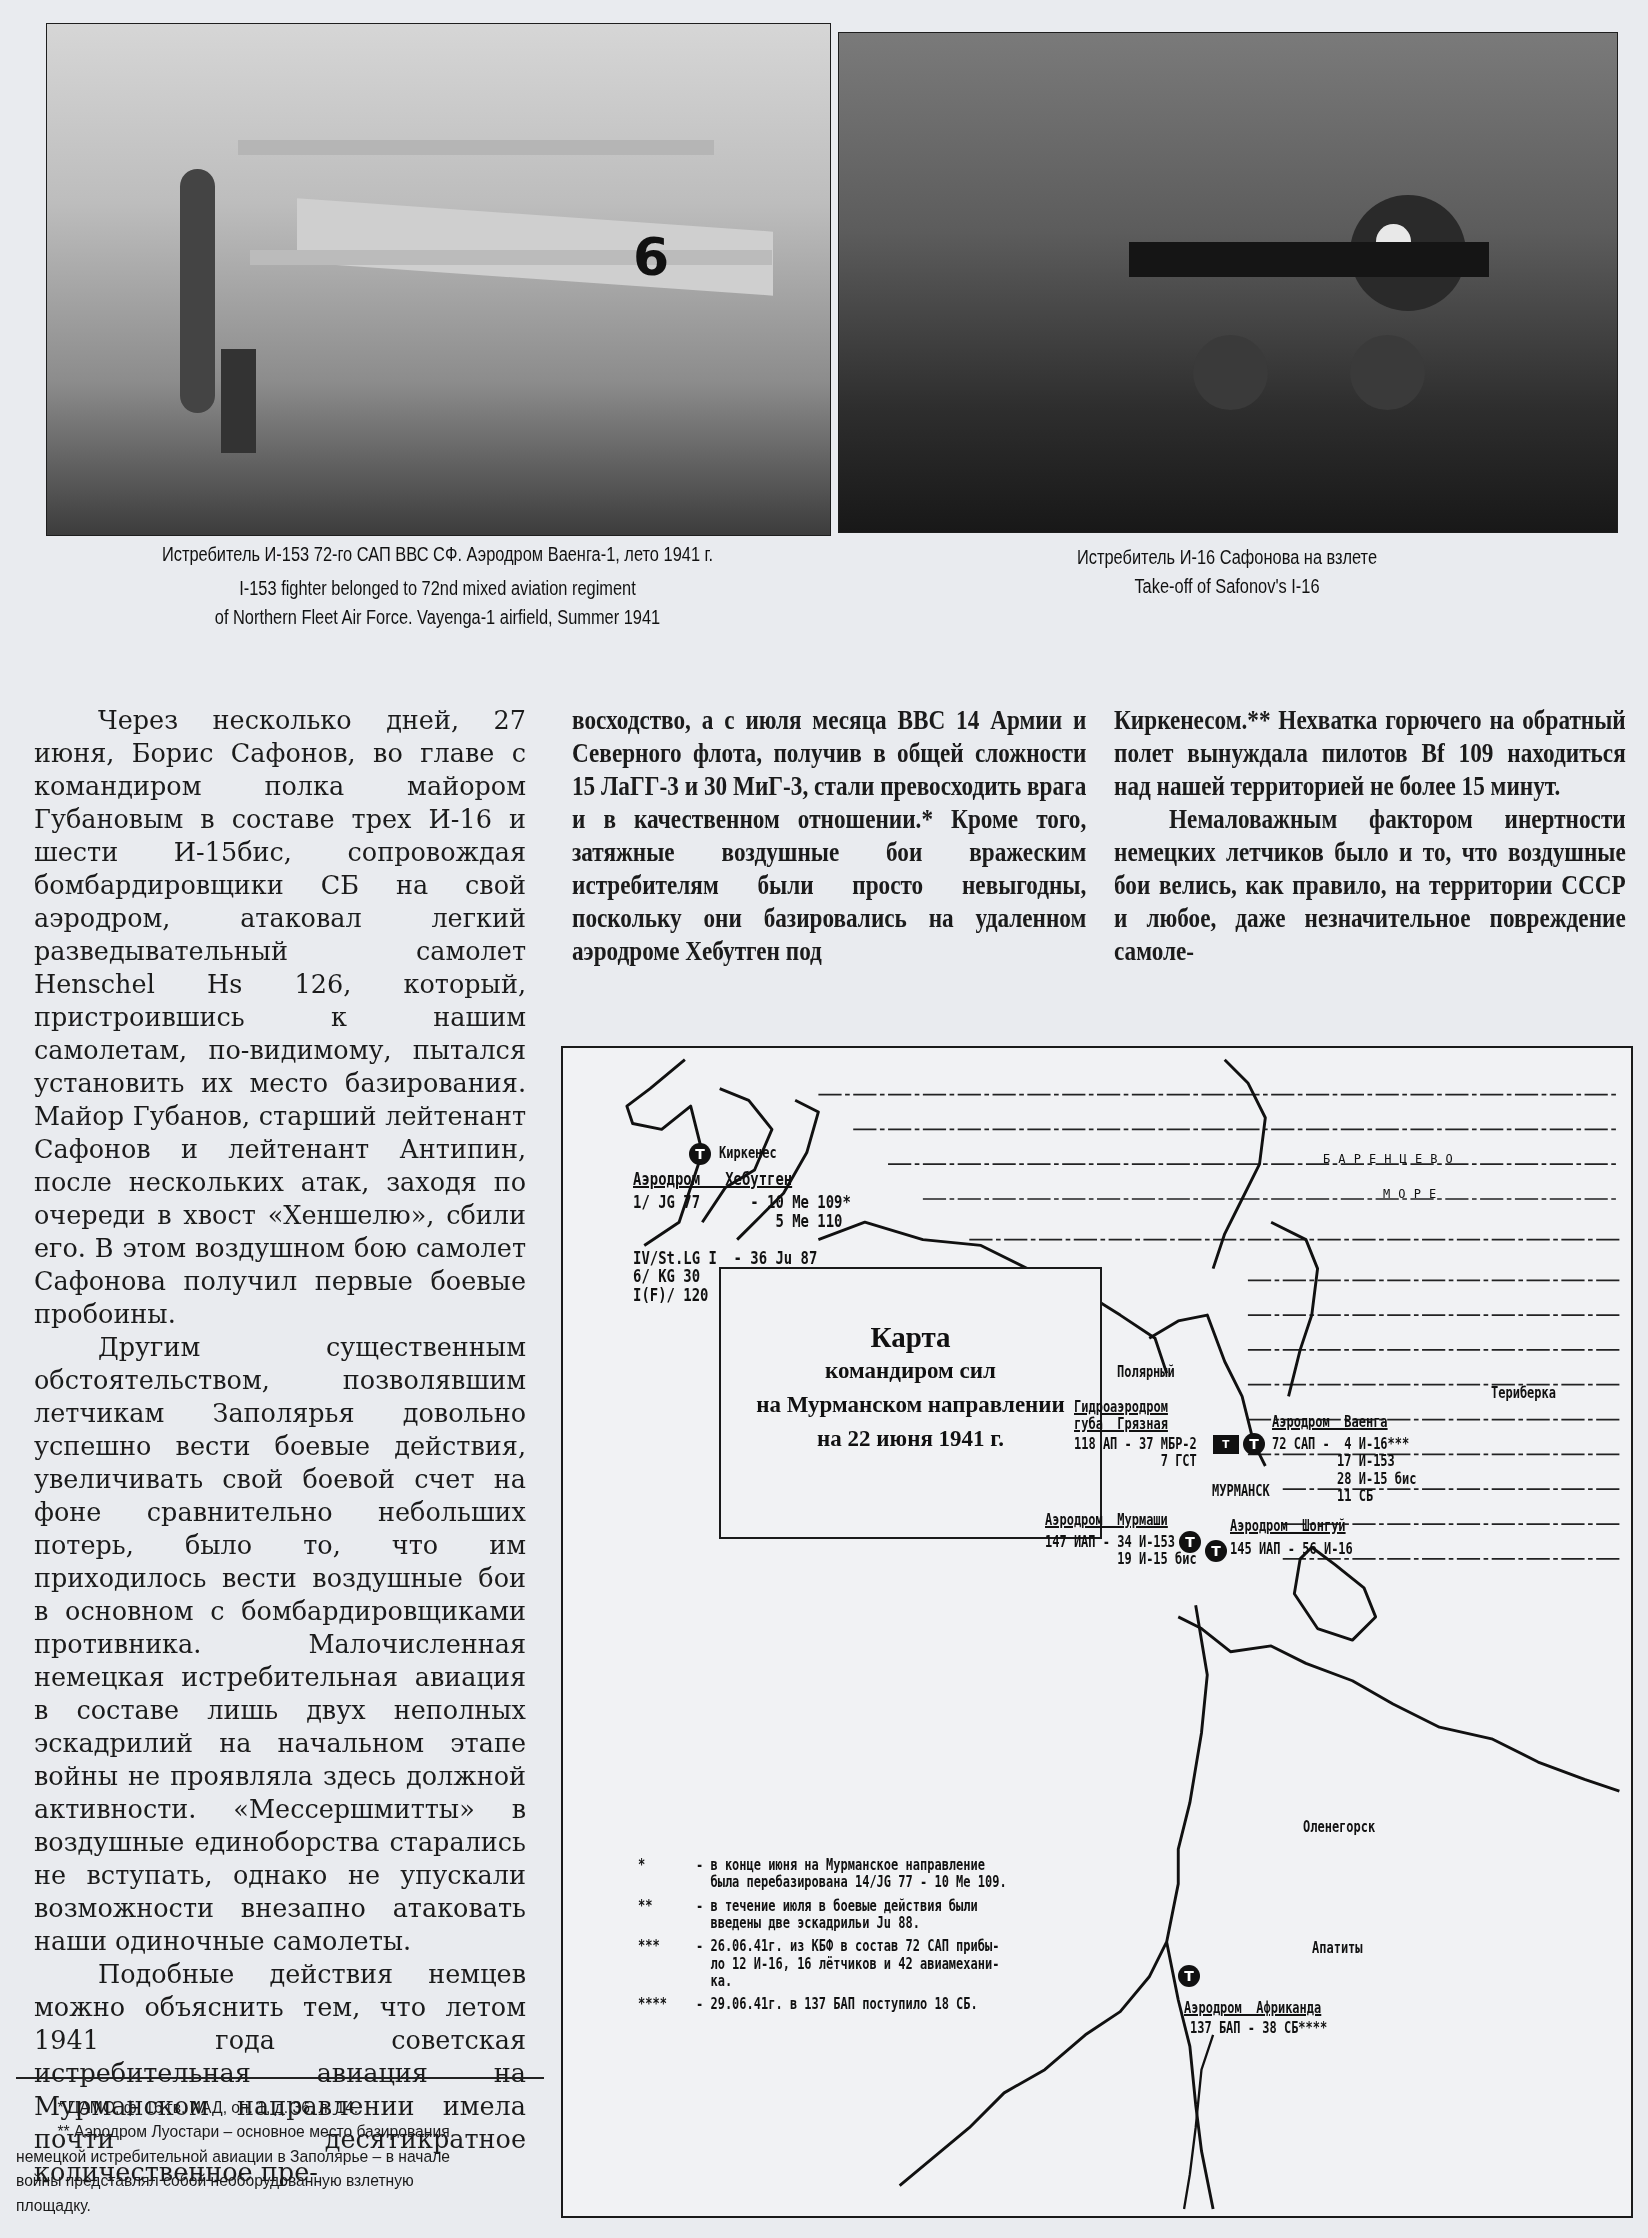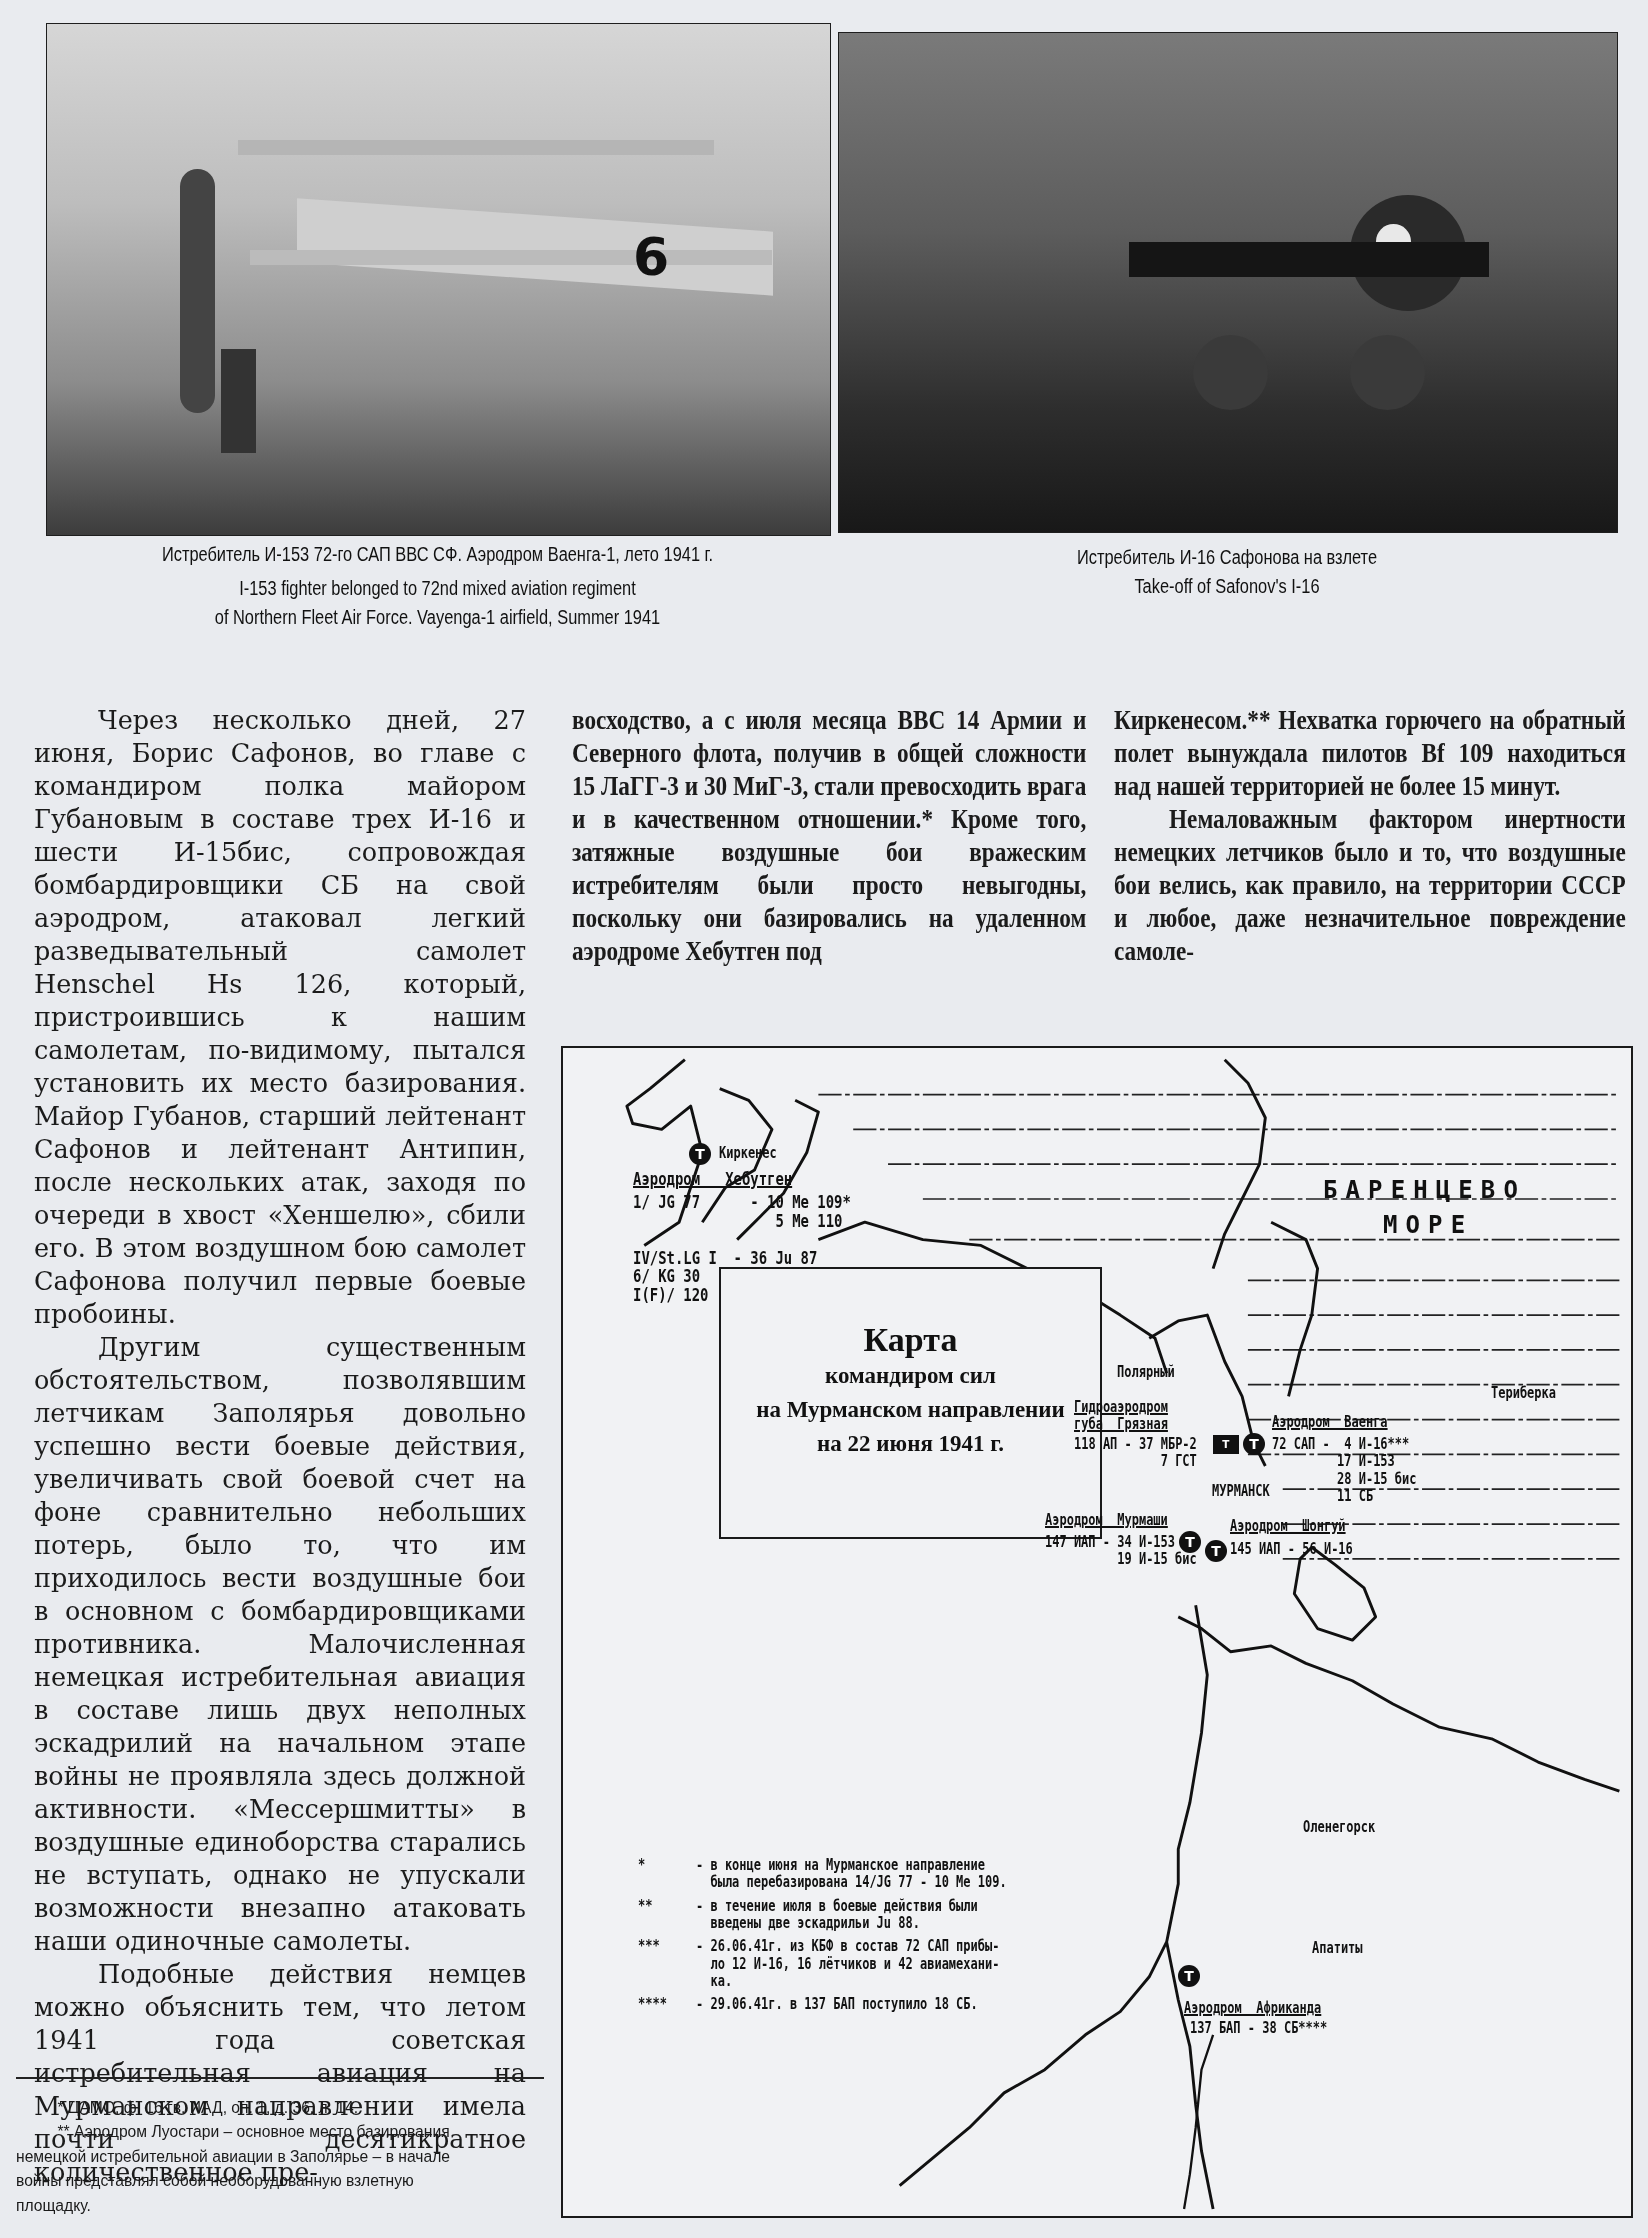--- a/index.html
+++ b/index.html
@@ -44,23 +44,23 @@
   .mlbl {
     position:absolute; font-family:"DejaVu Sans Mono", monospace; font-weight:bold;
     font-size:15px; line-height:17.4px; color:#111; white-space:pre; transform:scaleX(0.8); transform-origin:left top;
   }
   .ul { text-decoration:underline; text-decoration-thickness:1.7px; }
   .title-box {
     position:absolute; left:400px; top:1268px; width:379px; height:268px;
     border:2.3px solid #1a1a1a; background:#f1f2f4; text-align:center;
     font-family:"Liberation Serif", serif; font-weight:bold; color:#111;
   }
-  .title-box .t1 { font-size:34px; margin-top:52px; }
+  .title-box .t1 { font-size:29px; margin-top:52px; }
   .title-box .t2 { font-size:23px; line-height:34px; }
-  .sea { position:absolute; font-family:"DejaVu Sans Mono", monospace; font-weight:bold; font-size:24px; letter-spacing:8.1px; color:#111;margin-top:24px; }
+  .sea { position:absolute; font-family:"DejaVu Sans Mono", monospace; font-weight:normal; font-size:12px; letter-spacing:8.1px; color:#111; }
   .airfield-icon {
     position:absolute; width:22px; height:22px; border-radius:50%; background:#111; color:#fff;
     font-family:"DejaVu Sans", sans-serif; font-weight:bold; font-size:14px; text-align:center; line-height:22px;
   }
   .seaplane-icon {
     position:absolute; width:25.5px; height:18.6px; background:#111; color:#fff;
     font-family:"DejaVu Sans", sans-serif; font-weight:bold; font-size:10.4px; text-align:center; line-height:18.6px;
   }
 </style>
 </head>

